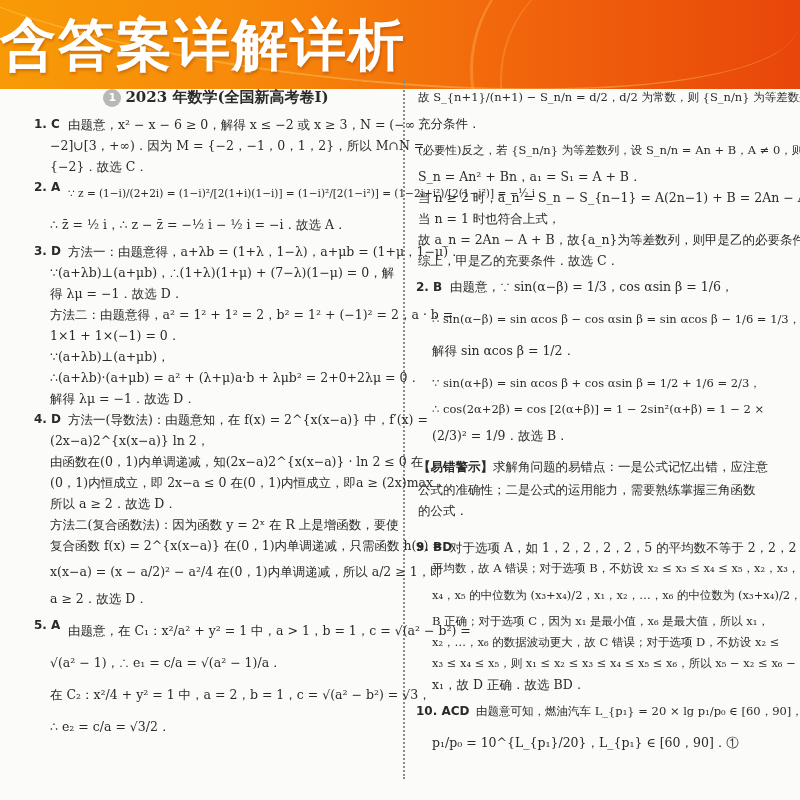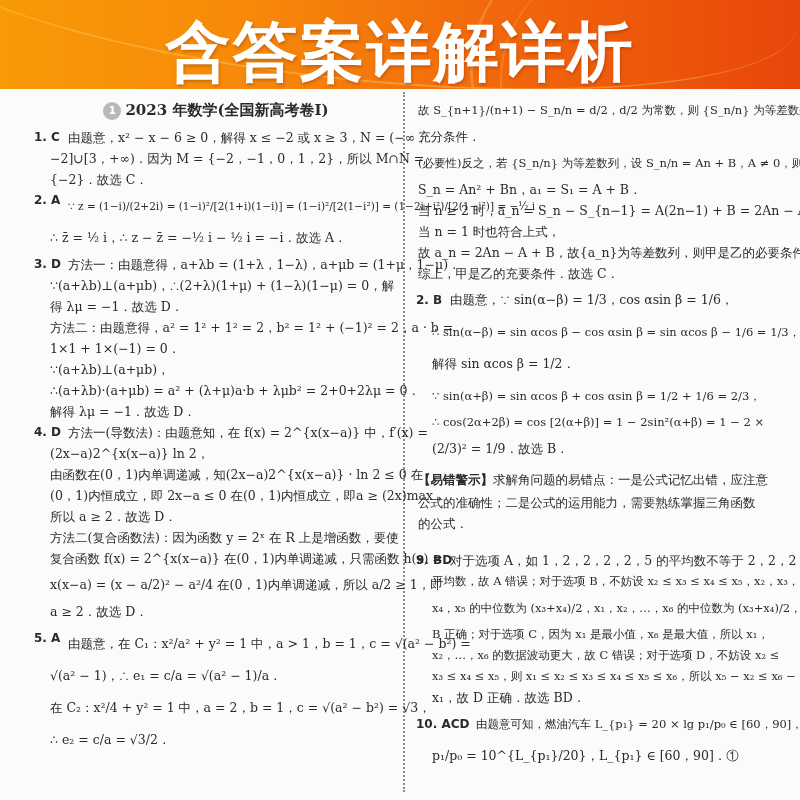--- a/index.html
+++ b/index.html
@@ -18,27 +18,27 @@
   }
   .banner .swoosh2 {
     position: absolute; left: 470px; top: -60px; width: 260px; height: 260px;
     border-radius: 50%; border-left: 3px solid rgba(255,170,80,0.45);
   }
   .banner .swoosh3 {
     position: absolute; left: 500px; top: -40px; width: 240px; height: 240px;
     border-radius: 50%; border-left: 2px solid rgba(255,170,80,0.35);
   }
   .banner-title {
-    position: absolute; left: 0; right: 0; top: 8px; text-align: center;
+    position: absolute; left: 0; right: 0; top: 8px; 
     font-family: "DejaVu Sans", "Liberation Sans", sans-serif;
-    font-size: 65px; font-weight: bold; color: #ffffff; letter-spacing: 2px;
+    font-size: 56px; font-weight: bold; color: #ffffff; letter-spacing: 2px;
     text-shadow: 1px 2px 3px rgba(120,40,0,0.35);
   }
 
-  .page { position: absolute; left: 0; top: 84px; width: 800px; height: 711px; }
+  .page { position: absolute; left: 0; top: 71px; width: 800px; height: 711px; }
   .col-divider {
     position: absolute; left: 403px; top: 8px; width: 0; height: 700px;
     border-left: 2px dotted #8a8a8a;
   }
   .col { position: absolute; top: 0; font-size: 12.5px; line-height: 21px; }
   .col.left { left: 36px; width: 360px; }
   .col.right { left: 418px; width: 362px; }
 
   .section-title {
     text-align: center; font-size: 15px; font-weight: bold; margin-top: 16px; margin-bottom: 6px;
@@ -88,21 +88,21 @@
 
     <div class="q">
       <span class="qnum">2. A</span>
       <span class="ln tall" style="font-size:10.5px">∵ z = (1−i)/(2+2i) = (1−i)²/[2(1+i)(1−i)] = (1−i)²/[2(1−i²)] = (1−2i+i²)/[2(1−i²)] = −½ i，</span>
       <span class="ln tall">∴ z̄ = ½ i，∴ z − z̄ = −½ i − ½ i = −i．故选 A．</span>
     </div>
 
     <div class="q">
       <span class="qnum">3. D</span>
       <span class="ln">方法一：由题意得，a+λb = (1+λ，1−λ)，a+μb = (1+μ，1−μ)．</span>
-      <span class="ln">∵(a+λb)⊥(a+μb)，∴(2+λ)(1+μ) + (1−λ)(1−μ) = 0，解</span>
+      <span class="ln">∵(a+λb)⊥(a+μb)，∴(1+λ)(1+μ) + (7−λ)(1−μ) = 0，解</span>
       <span class="ln">得 λμ = −1．故选 D．</span>
       <span class="ln">方法二：由题意得，a² = 1² + 1² = 2，b² = 1² + (−1)² = 2，a · b =</span>
       <span class="ln">1×1 + 1×(−1) = 0．</span>
       <span class="ln">∵(a+λb)⊥(a+μb)，</span>
       <span class="ln">∴(a+λb)·(a+μb) = a² + (λ+μ)a·b + λμb² = 2+0+2λμ = 0．</span>
       <span class="ln">解得 λμ = −1．故选 D．</span>
     </div>
 
     <div class="q">
       <span class="qnum">4. D</span>

